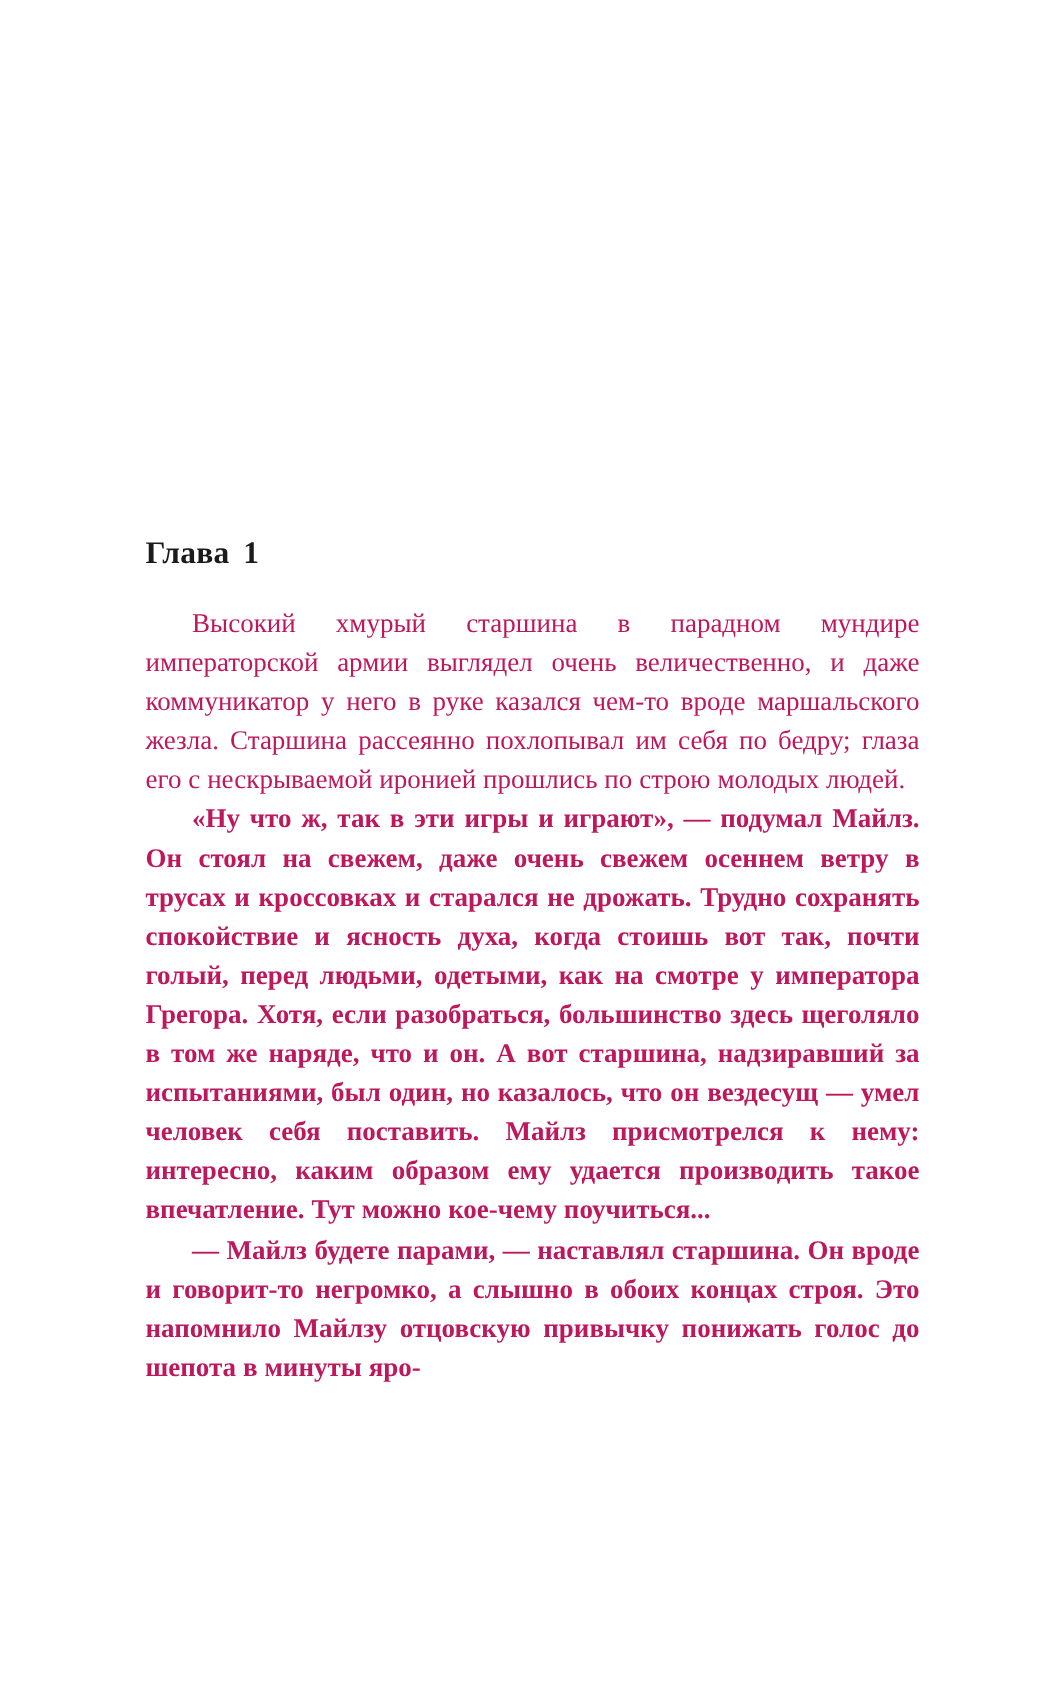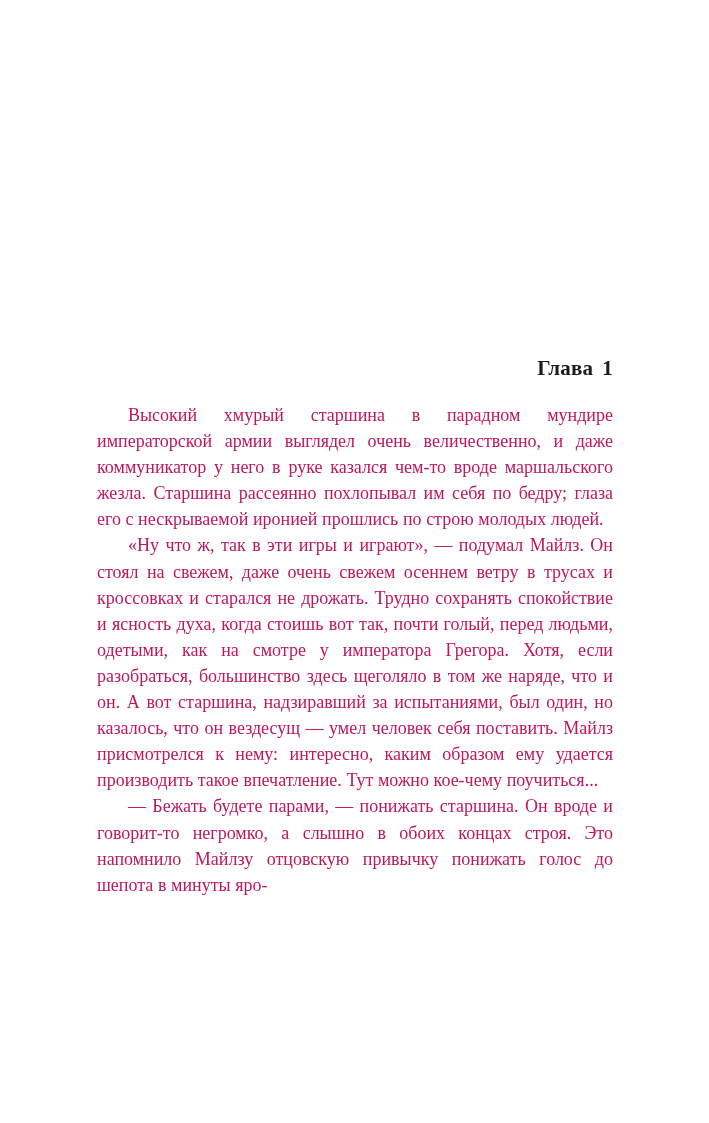--- a/index.html
+++ b/index.html
@@ -22,21 +22,21 @@
   .text-block {
     position: absolute;
     left: 97px;
     top: 356px;
     width: 516px;
   }
 
   .chapter-heading {
     margin: 0 0 22px 0;
     padding: 0;
-    text-align: right;
+    text-align: left;
     font-family: "Liberation Serif", "DejaVu Serif", serif;
     font-weight: bold;
     font-size: 21px;
     line-height: 24px;
     color: #1b1b1b;
     letter-spacing: 0.2px;
   }
 
   .chapter-heading .num {
     margin-left: 9px;
@@ -51,32 +51,33 @@
     font-size: 18px;
     line-height: 26.1px;
     color: #be185d;
     hyphens: none;
     word-spacing: 0.1px;
   }
 
   
   .body-par + .body-par {
     margin-top: 0;
+    font-weight: bold;
   }
 </style>
 </head>
 <body>
 
 <div class="page">
 
   <div class="text-block">
 
     <h1 class="chapter-heading">
       <span>Глава</span><span class="num">1</span>
     </h1>
 
     <p class="body-par">Высокий хмурый старшина в парадном мундире императорской армии выглядел очень величественно, и даже коммуникатор у него в руке казался чем-то вроде маршальского жезла. Старшина рассеянно похлопывал им себя по бедру; глаза его с нескрываемой иронией прошлись по строю молодых людей.</p>
     <p class="body-par">«Ну что ж, так в эти игры и играют», — подумал Майлз. Он стоял на свежем, даже очень свежем осеннем ветру в трусах и кроссовках и старался не дрожать. Трудно сохранять спокойствие и ясность духа, когда стоишь вот так, почти голый, перед людьми, одетыми, как на смотре у императора Грегора. Хотя, если разобраться, большинство здесь щеголяло в том же наряде, что и он. А вот старшина, надзиравший за испытаниями, был один, но казалось, что он вездесущ — умел человек себя поставить. Майлз присмотрелся к нему: интересно, каким образом ему удается производить такое впечатление. Тут можно кое-чему поучиться...</p>
-    <p class="body-par">— Бежать будете парами, — понижать старшина. Он вроде и говорит-то негромко, а слышно в обоих концах строя. Это напомнило Майлзу отцовскую привычку понижать голос до шепота в минуты яро-</p>
+    <p class="body-par">— Майлз будете парами, — наставлял старшина. Он вроде и говорит-то негромко, а слышно в обоих концах строя. Это напомнило Майлзу отцовскую привычку понижать голос до шепота в минуты яро-</p>
 
   </div>
 
 </div>
 
 </body></html>

